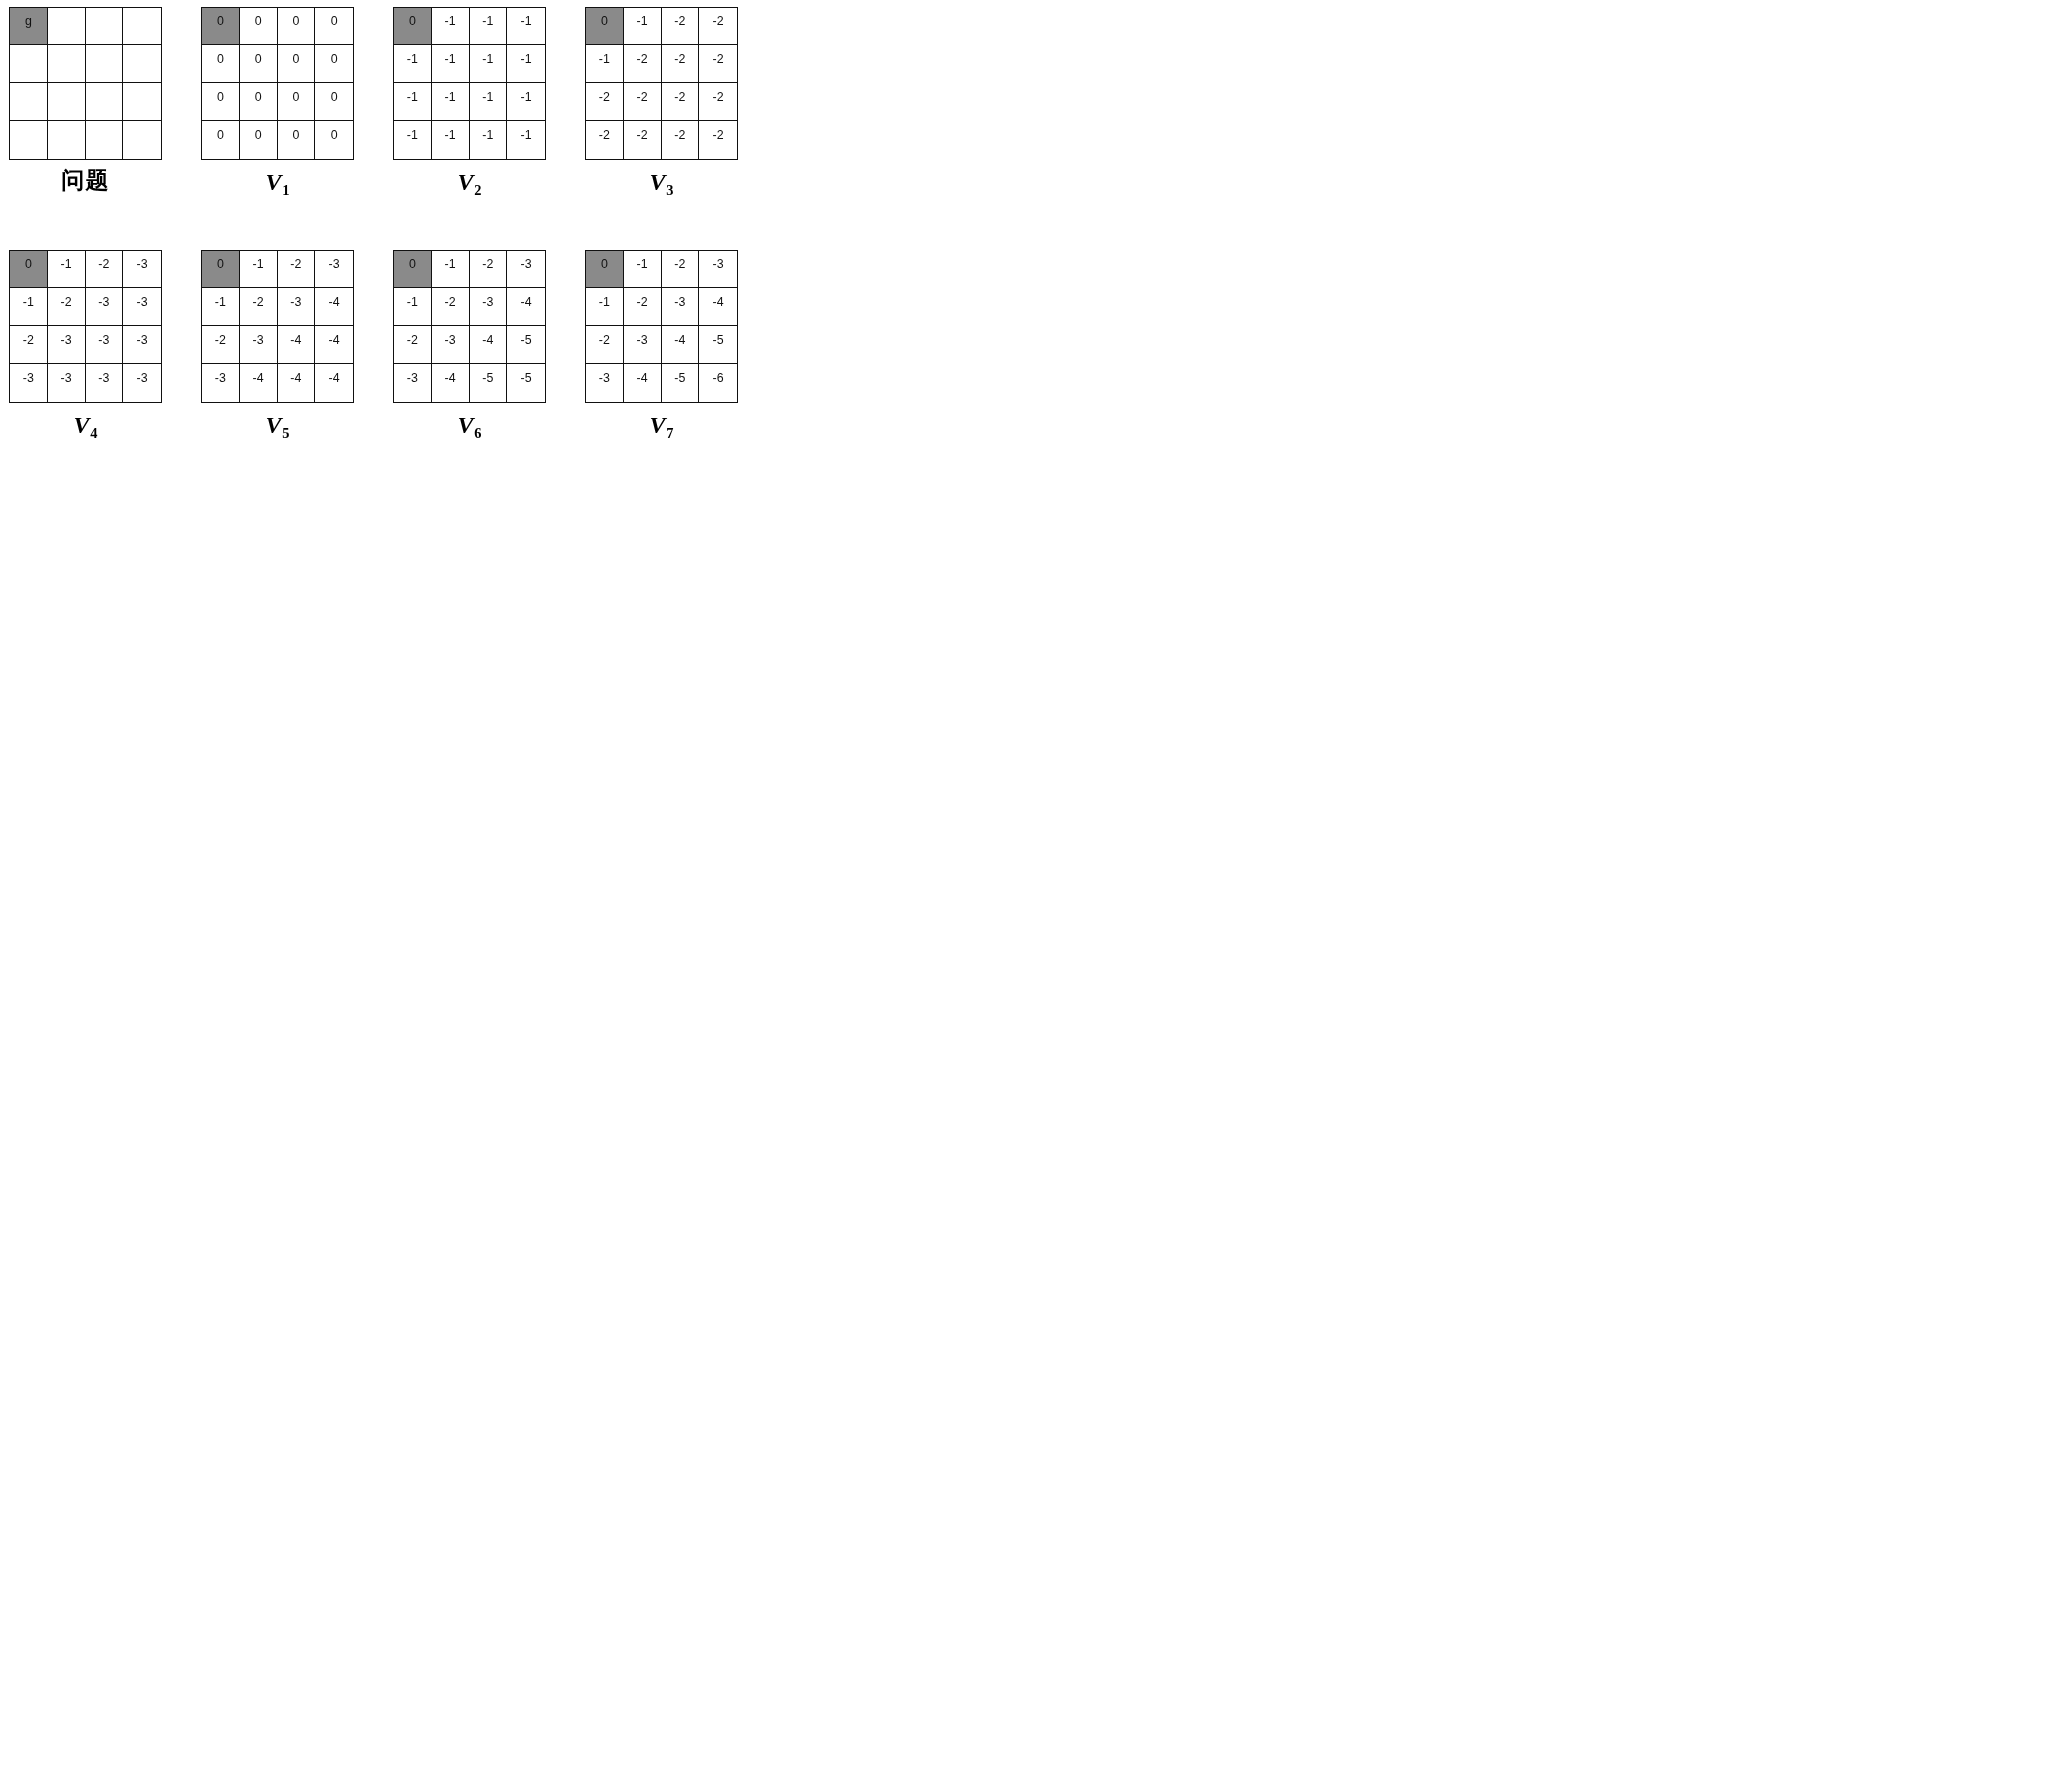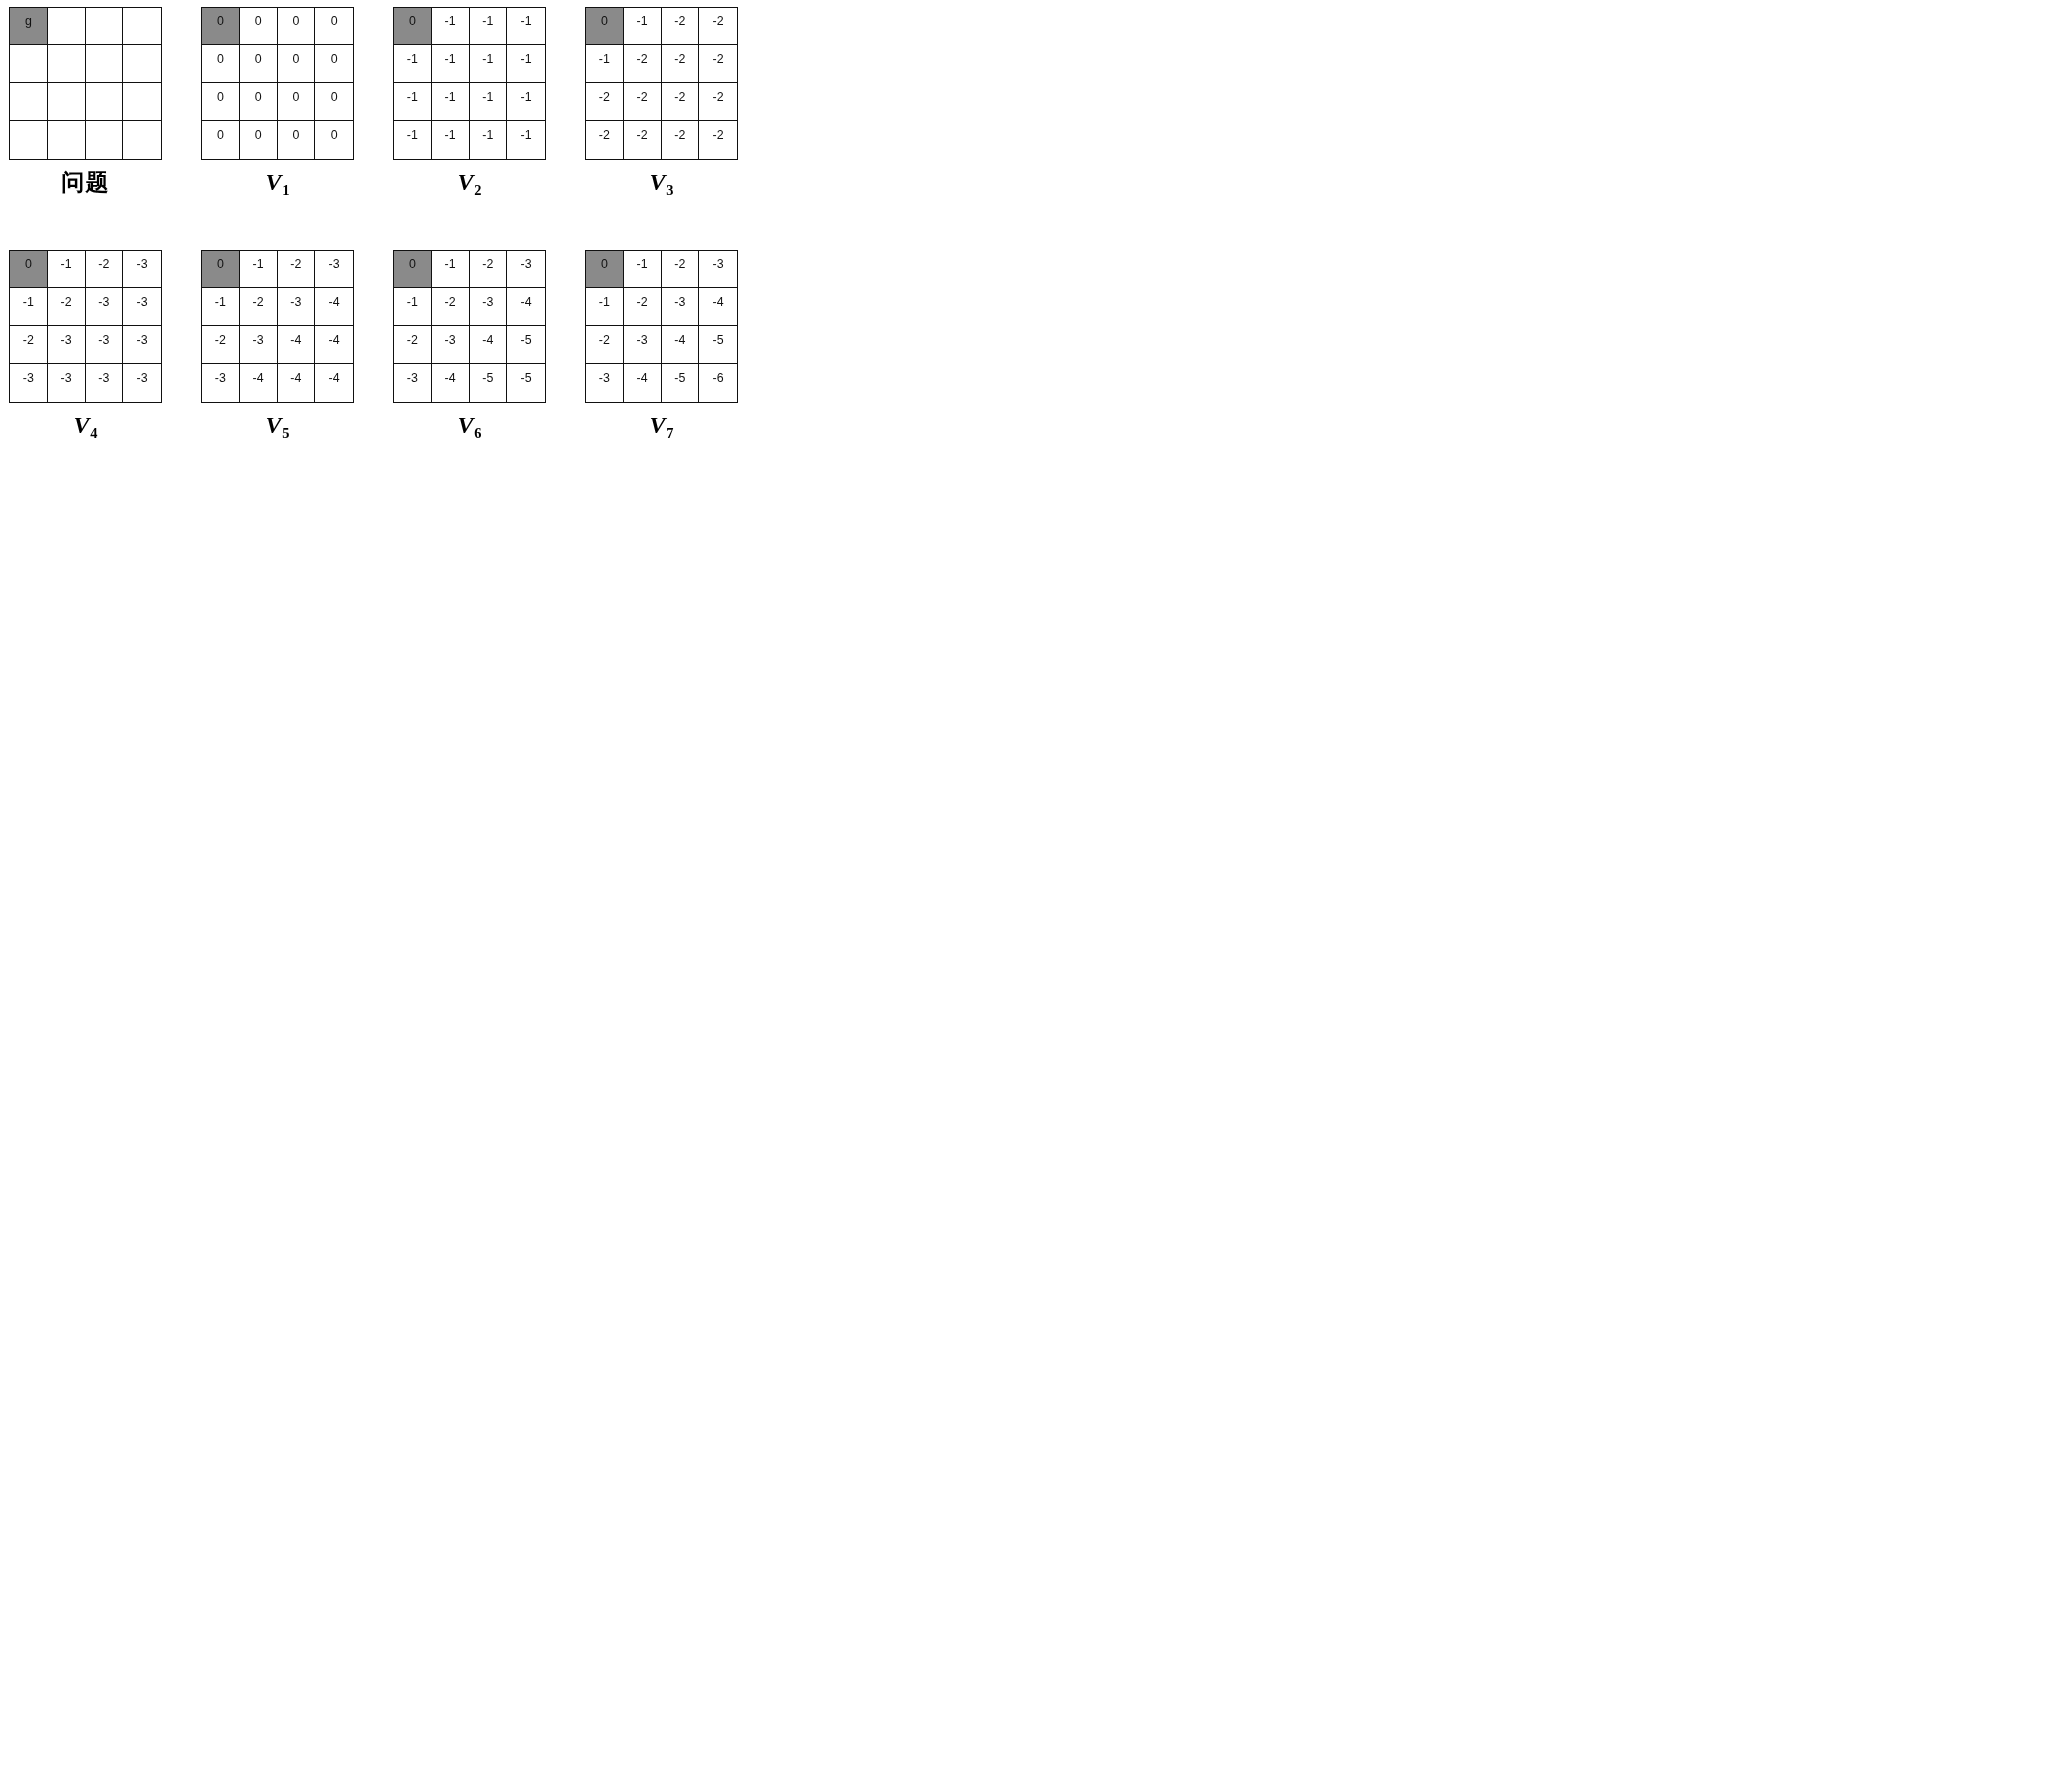--- a/index.html
+++ b/index.html
@@ -57,21 +57,21 @@
   .cell.last-row { border-bottom: none; }
   .grid-label {
     margin-top: 10px;
     height: 29px;
     display: flex;
     align-items: flex-start;
     justify-content: center;
     color: #000000;
   }
   .cjk-label {
-    font-family: Liberation Sans, sans-serif;
+    font-family: Liberation Mono, monospace;
     font-weight: 700;
     font-size: 23px;
     line-height: 1.1;
     letter-spacing: 1.2px;
   }
   .vname {
     font-family: "Liberation Serif", "DejaVu Serif", serif;
     font-style: italic;
     font-weight: 700;
     font-size: 24px;

